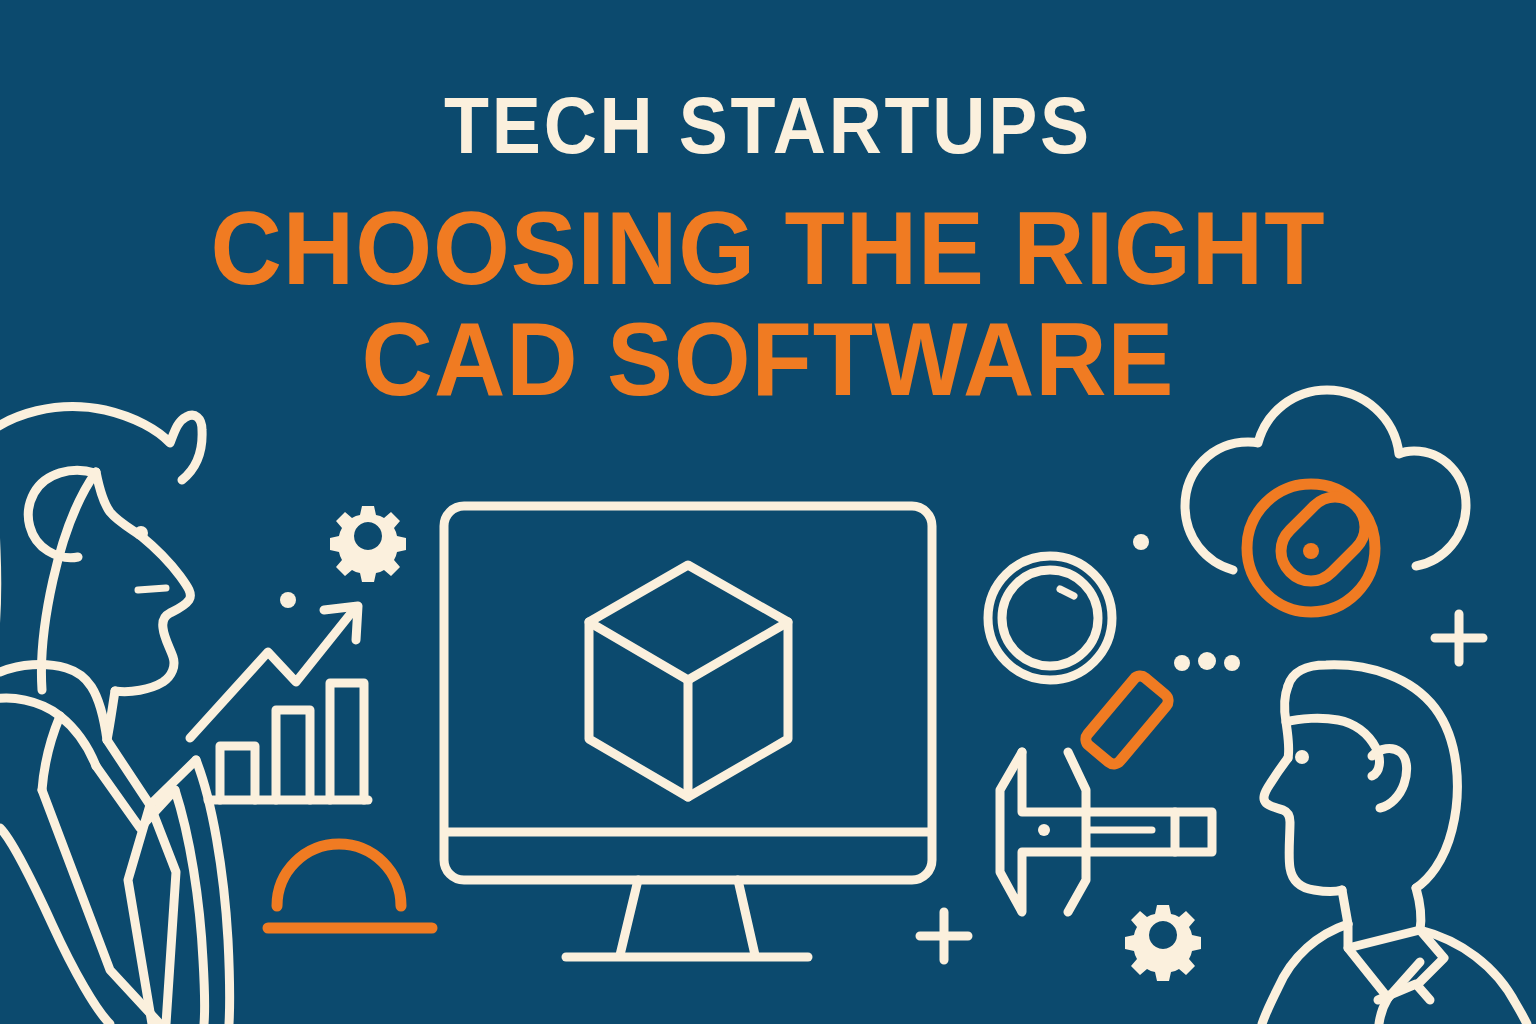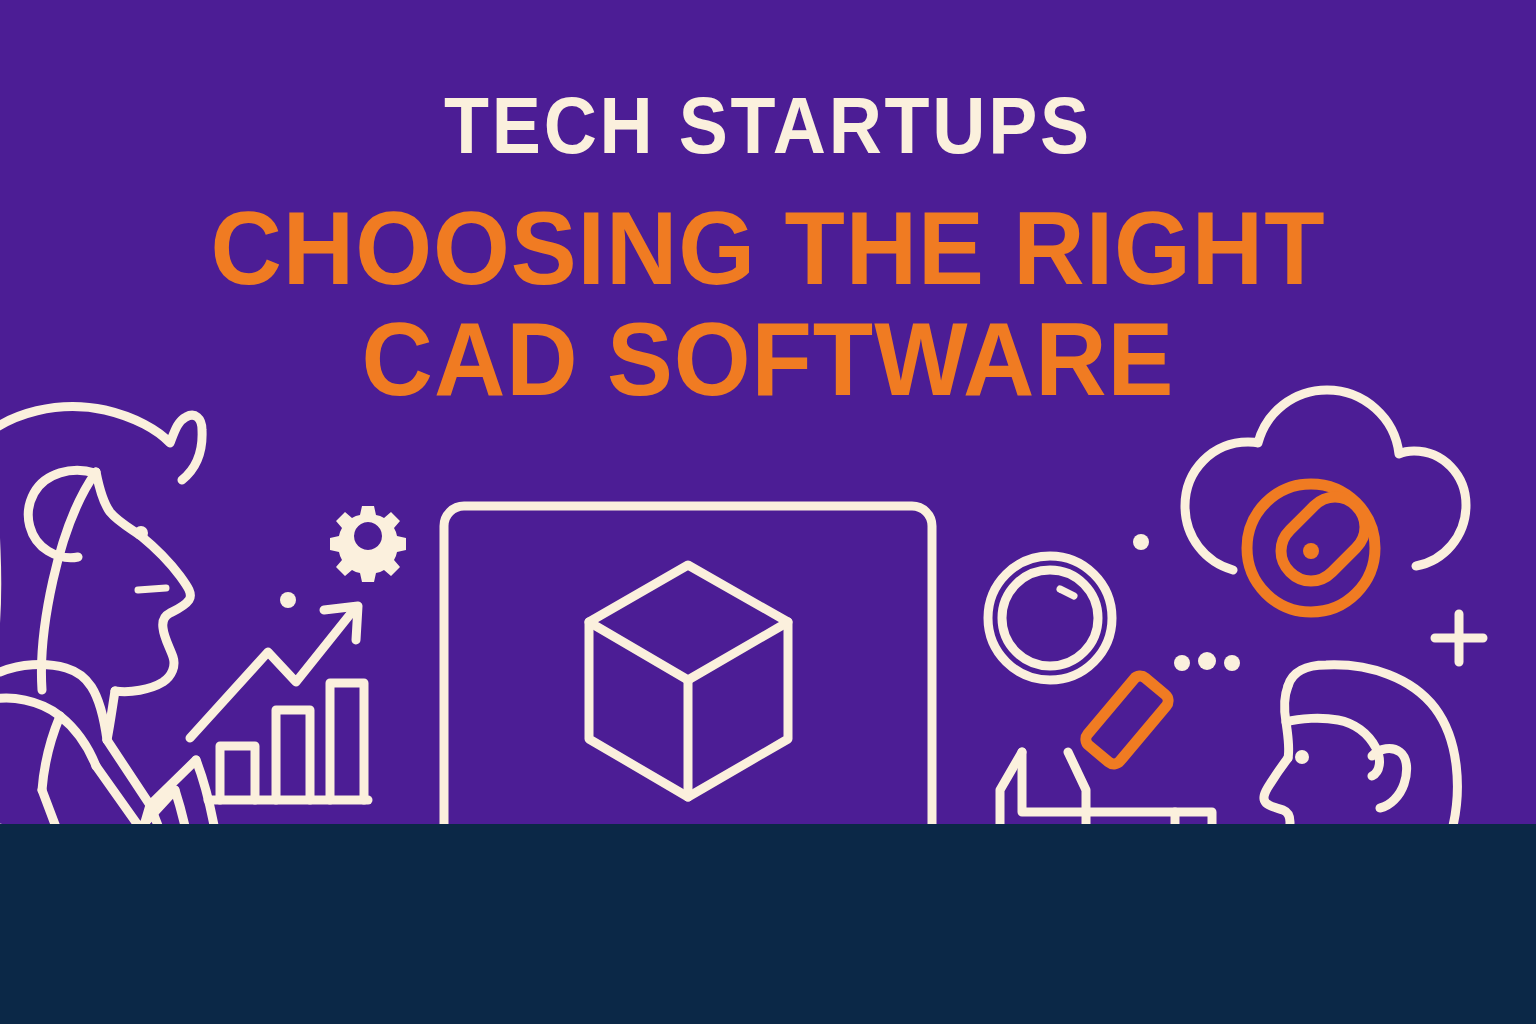--- a/index.html
+++ b/index.html
@@ -6,22 +6,22 @@
   * { margin:0; padding:0; box-sizing:border-box; }
   html, body {
     width:1536px; height:1024px;
     overflow:hidden;
     background:#0b2847;
     font-family:"Liberation Sans", sans-serif;
   }
   #banner {
     position:relative;
     width:1536px;
-    height:824px;
-    background:#4c1d95;
+    height:1024px;
+    background:#0c4a6e;
     overflow:hidden;
   }
 
   
   #title-block {
     position:absolute;
     top:0; left:0;
     width:1536px;
     padding-top:88px;
     text-align:center;

